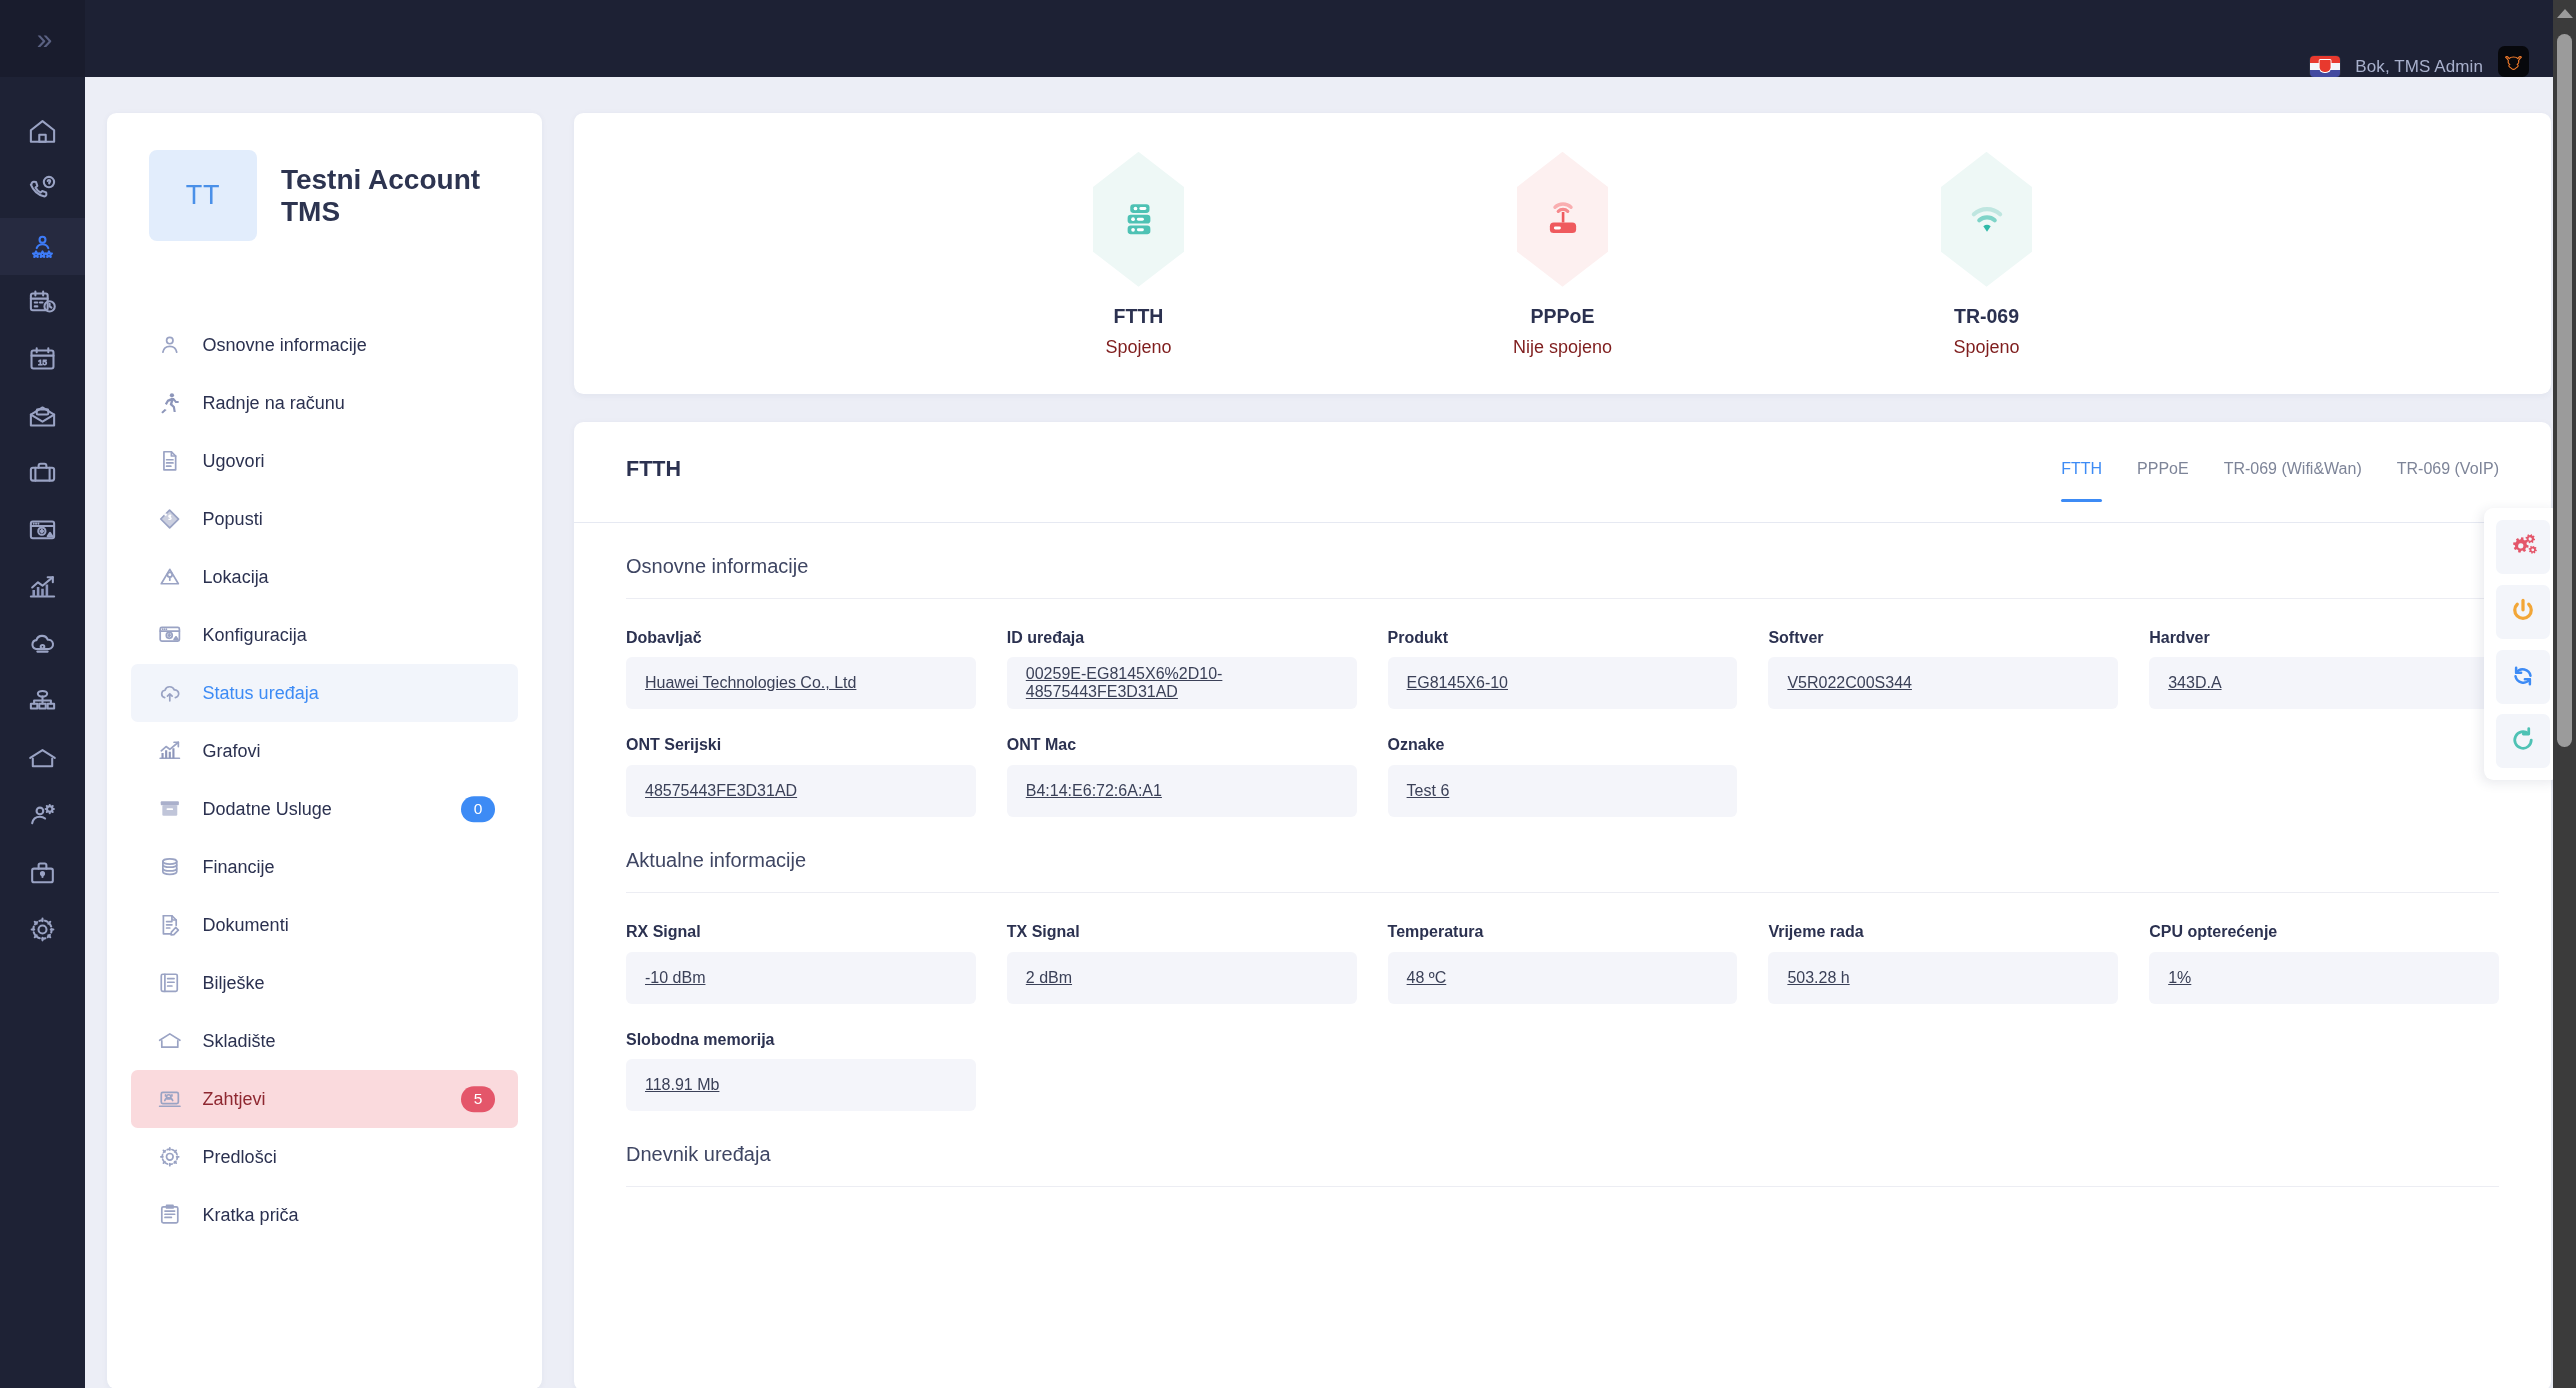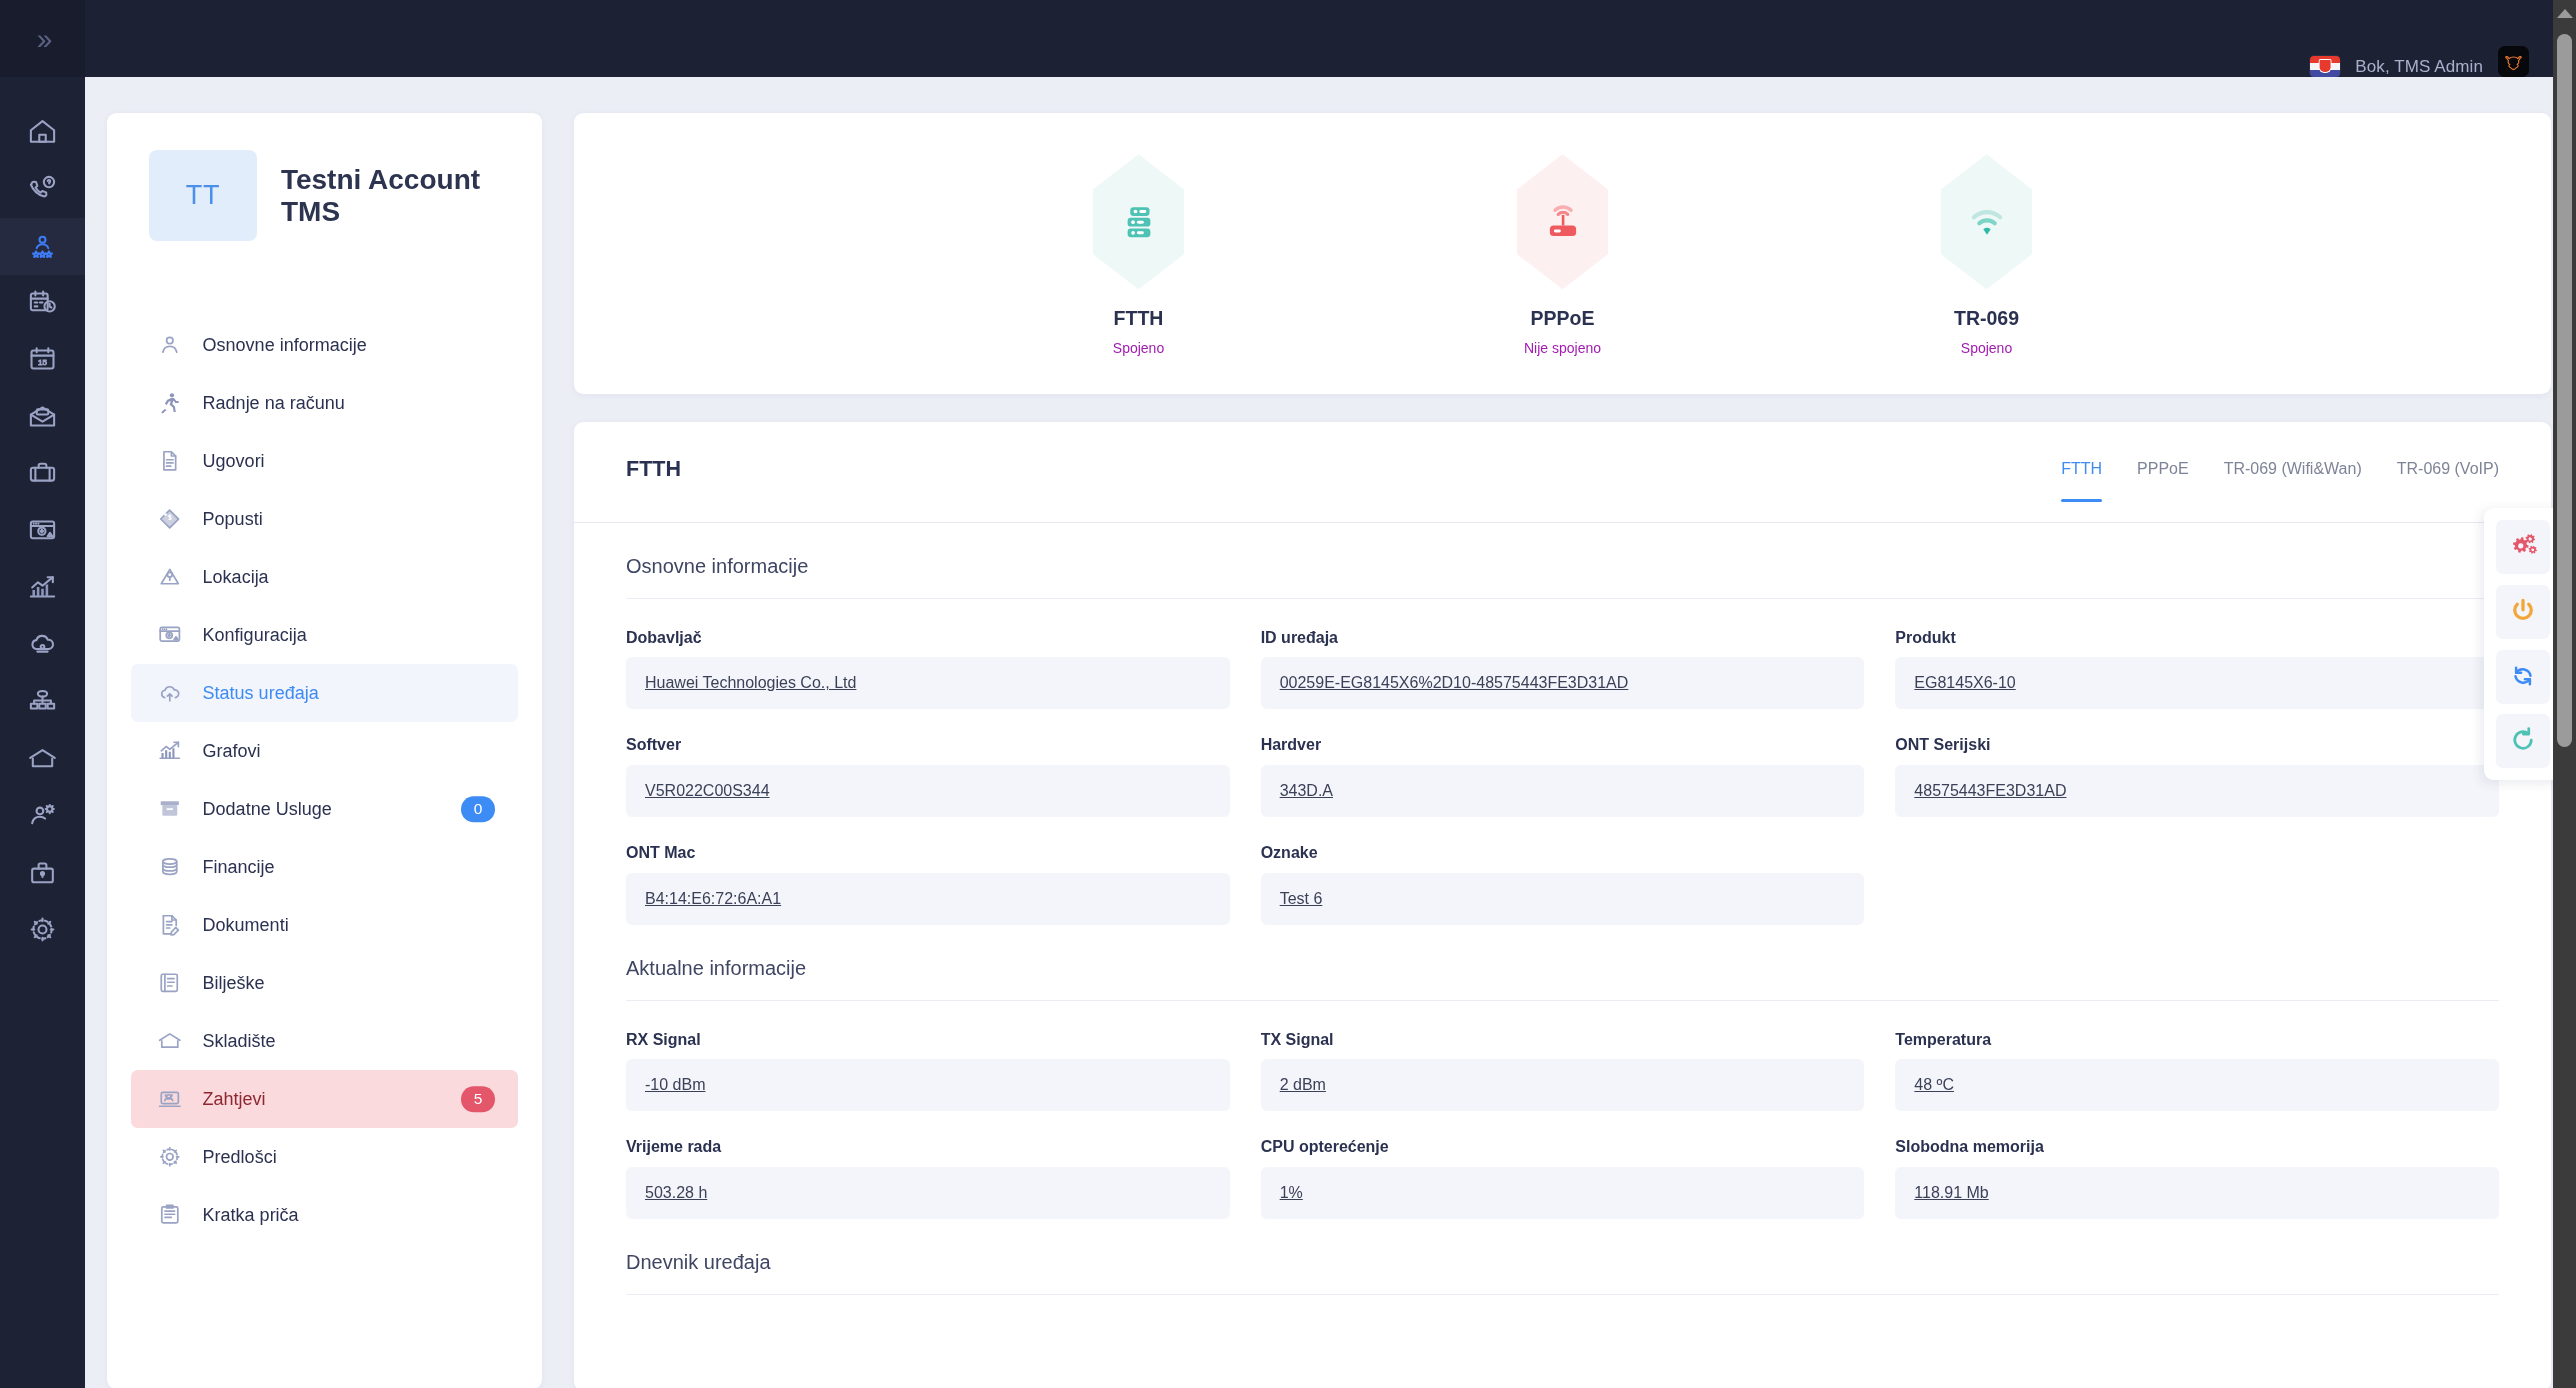--- a/index.html
+++ b/index.html
@@ -118,21 +118,21 @@
   }
   .svc { width: 222px; text-align: center; }
   .hexwrap { height: 141px; display:flex; align-items:center; justify-content:center; }
   .hex {
     width: 91px; height: 135px; display:flex; align-items:center; justify-content:center;
     clip-path: polygon(50% 0%, 100% 26%, 100% 74%, 50% 100%, 0% 74%, 0% 26%);
   }
   .hex.teal { background: #eef8f6; }
   .hex.rose { background: #fdf0f0; }
   .svc-name { margin-top: 15px; font-size: 19.5px; font-weight: 700; color: #2b3150; }
-  .svc-state { margin-top: 9.4px; font-size: 14px; color: #a21caf; }
+  .svc-state { margin-top: 9.4px; font-size: 18px; color: #7f1d1d; }
 
   .detail-card {
     margin-top: 28px;
     width: 1977px; min-height: 969px; background: #fff; border-radius: 9.4px;
     box-shadow: 0 1.3px 6.7px rgba(40,50,90,.05);
     position: relative; overflow: hidden;
   }
   .detail-head {
     display: flex; align-items: flex-start; justify-content: space-between;
     padding: 35px 52px 0 52px;
@@ -144,21 +144,21 @@
   .tab.active::after {
     content: ""; position: absolute; left: 0; right: 0; bottom: -1.3px;
     height: 3.4px; background: #3d8bf5; border-radius: 2px;
   }
   .detail-hr { height: 0.7px; background: #e6e9f2; margin-top: 21.5px; }
 
   .section-title { font-size: 20px; color: #3f4663; padding: 32px 0 0 52px; }
   .section-rule { height: 0.7px; background: #ecedf3; margin: 20px 52px 0 52px; }
 
   .grid {
-    display: grid; grid-template-columns: repeat(3, 1fr);
+    display: grid; grid-template-columns: repeat(5, 1fr);
     column-gap: 31px; row-gap: 27px;
     padding: 30px 52px 0 52px;
   }
   .field-label { font-size: 16px; color: #2b3150; font-weight: 700; margin-bottom: 10.8px; }
   .field-box {
     height: 52px; background: #f4f5fa; border-radius: 6px;
     display: flex; align-items: center; padding-left: 19px;
     font-size: 16px; color: #3b4158; text-decoration: underline;
   }
 

